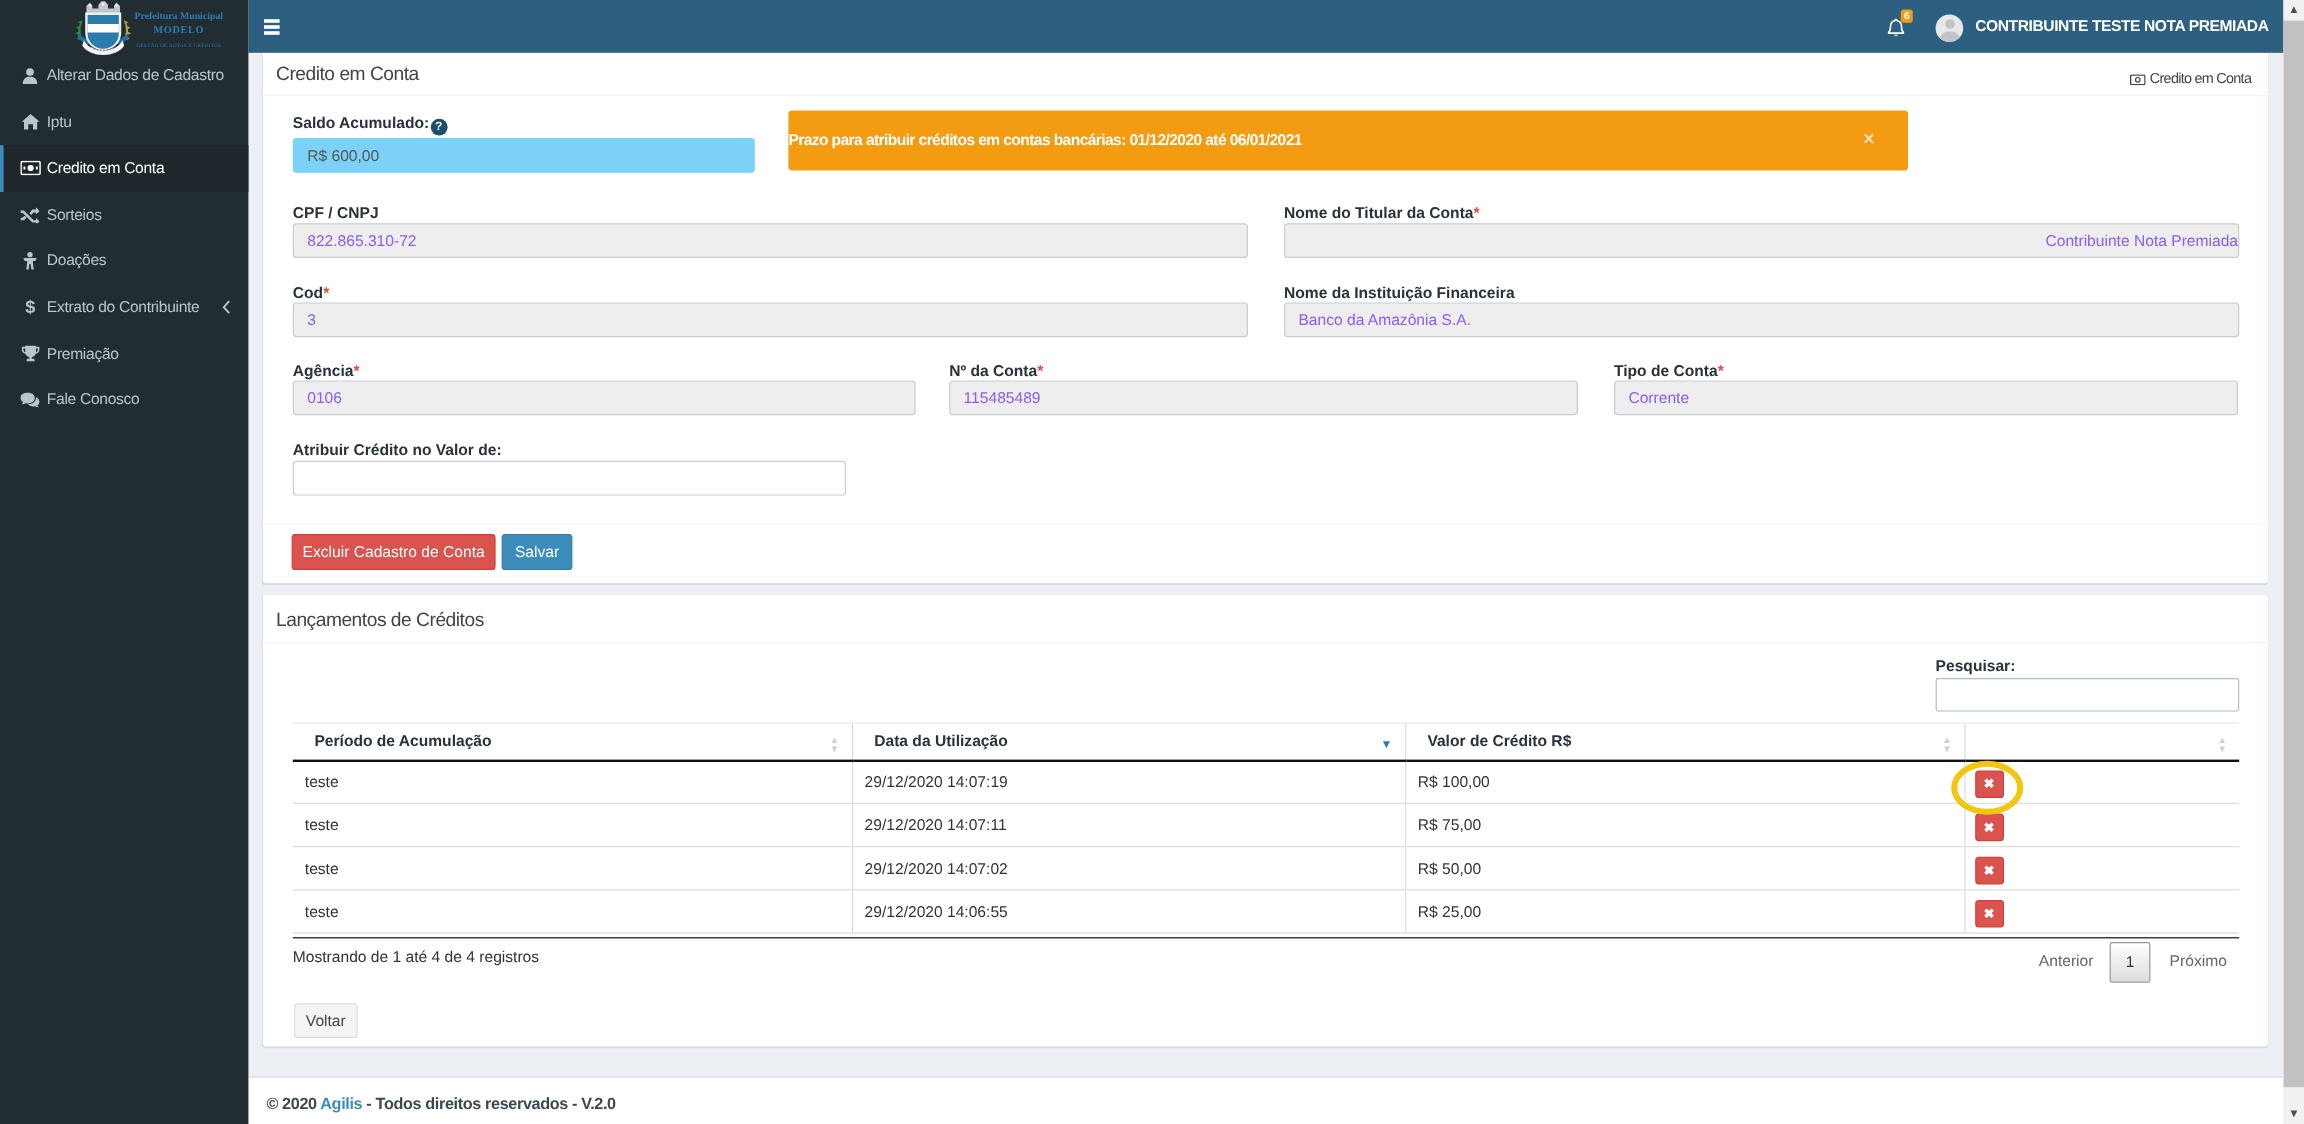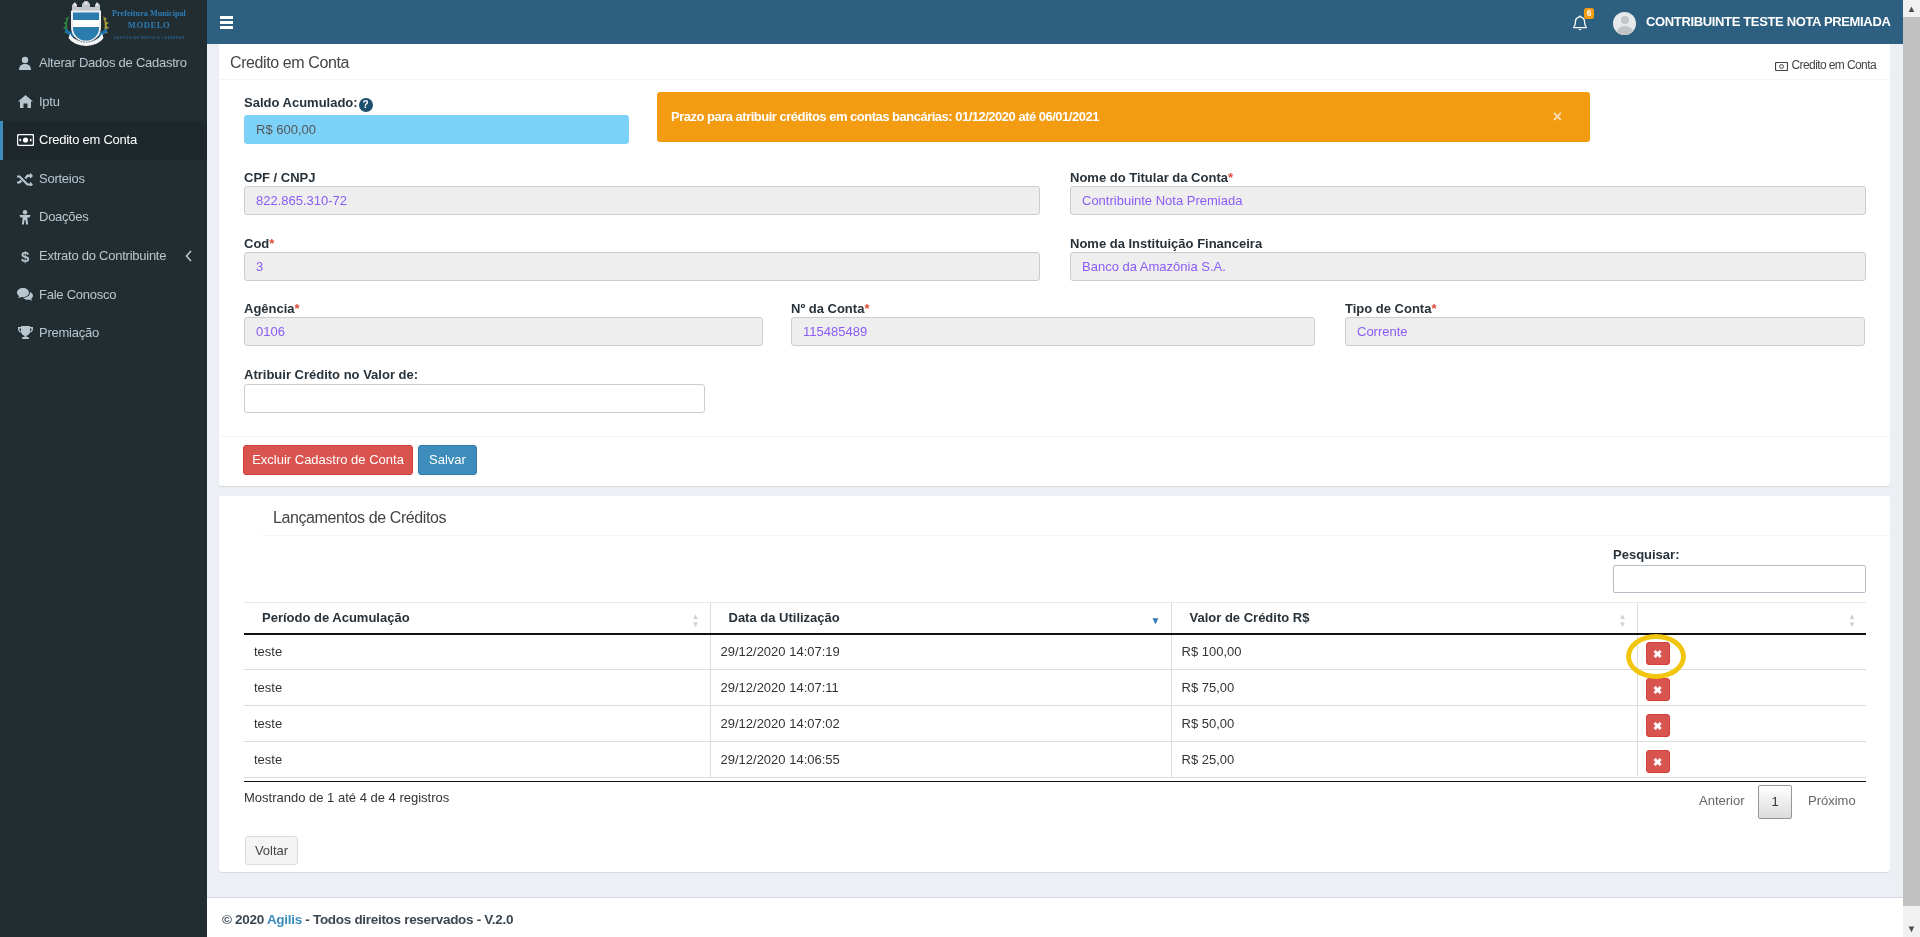--- a/index.html
+++ b/index.html
@@ -32,34 +32,34 @@
 .scrollbar { position:absolute; right:0; top:0; width:17px; height:937px; background:#f1f1f1; z-index:6; }
 .sb-thumb { position:absolute; left:0; top:17px; width:17px; height:889px; background:#c1c1c1; }
 .sb-btn { position:absolute; left:0; width:17px; height:17px; background:#f1f1f1; color:#4e4e4e; font-size:9.5px; text-align:center; line-height:17px; }
 .sb-up { top:0; }
 .sb-down { bottom:0; }
 
 
 .content { position:absolute; left:207px; top:44px; width:1696px; height:853px; background:#ecf0f5; }
 .box { position:relative; background:#fff; border-radius:3px; box-shadow:0 1px 1px rgba(0,0,0,0.1); }
 .box1 { margin:0 13px 0 12px; height:442px; }
-.box2 { margin:10px 13px 0 12px; height:376px;padding-left:43px; }
+.box2 { margin:10px 13px 0 12px; height:376px; }
 .box-header { height:36px; line-height:38px; padding-left:11px; font-size:16px; letter-spacing:-0.4px; color:#444; border-bottom:1px solid #f4f4f4; }
 .box2 .box-header { height:40px; line-height:43px; }
 .breadcrumb { position:absolute; right:14px; top:14px; font-size:12px; letter-spacing:-0.6px; color:#444; }
 .breadcrumb svg { vertical-align:-2px; margin-right:4px; }
 
 
 .lbl { position:absolute; font-weight:bold; font-size:13px; color:#28323a; }
 .lbl .req { color:#dd4b39; }
 .inp { position:absolute; border:1px solid #ccc; border-radius:3px; background:#eee; color:#8b5cf6; font-size:13px; line-height:27px; padding-left:11px; height:29px; white-space:nowrap; }
 .inp.white { background:#fff; }
 .inp.blue { background:#7cd1f8; border-color:#7cd1f8; color:#555; }
 .helpq { display:inline-block; width:14px; height:14px; border-radius:50%; background:#1d4e6e; color:#fff; font-size:10px; line-height:14px; text-align:center; vertical-align:-1px; margin-left:1px; font-weight:bold; }
-.alertbar { position:absolute; left:438px; top:48px; width:933px; height:50px; background:#f39c12; border-radius:3px; color:#fff; font-weight:bold; font-size:13px; letter-spacing:-0.5px; line-height:50px; padding-left:14px; }
+.alertbar { position:absolute; left:438px; top:48px; width:933px; height:50px; background:#f39c12; border-radius:3px; color:#fff; font-weight:bold; font-size:13px; letter-spacing:-0.5px; line-height:50px; }
 .alertbar .x { position:absolute; right:28px; top:0; color:#fadfb5; font-weight:bold; font-size:16px; letter-spacing:0; }
 .btnrow-border { position:absolute; left:0; right:0; top:392px; border-top:1px solid #f4f4f4; }
 .btn { position:absolute; border-radius:3px; font-size:13px; color:#fff; text-align:center; height:30px; line-height:28px; }
 .btn-red { left:24px; top:401px; width:170px; background:#d9534f; border:1px solid #d43f3a; }
 .btn-blue { left:199px; top:401px; width:59px; background:#3c8dbc; border:1px solid #367fa9; }
 .btn-default { background:#f4f4f4; border:1px solid #ddd; color:#444; }
 
 
 .dt-search-lbl { position:absolute; left:1394px; top:51px; font-weight:bold; color:#28323a; }
 .dt-search { position:absolute; left:1394px; top:69px; width:253px; height:28px; border:1px solid #b4bdc6; border-radius:2px; background:#fff; }
@@ -168,34 +168,34 @@
         <span class="mi">
           <span style="font-size:15px; font-weight:bold; color:#b8c7ce;">$</span>
         </span>
         <span class="mt">Extrato do Contribuinte</span>
         <span class="chev"><svg width="7" height="12" viewBox="0 0 7 12">
             <path d="M6 1 L1.5 6 L6 11" fill="none" stroke="#b8c7ce" stroke-width="1.6"></path>
           </svg></span>
       </div>
     <div class="menu-item">
         <span class="mi">
+          <svg width="15" height="14" viewBox="0 0 15 14">
+            <path d="M3 0 h9 v1 h3 v2 c0 2-1.5 3.5-3.2 3.8 A4.5 4.5 0 0 1 8.5 9.8 V11 h2 l0.5 2 h-7 l0.5-2 h2 V9.8 A4.5 4.5 0 0 1 3.2 6.8 C1.5 6.5 0 5 0 3 V1 h3 Z M1.5 2.5 v0.7 c0 1.2 0.7 2 1.5 2.3 V2.5 Z M13.5 2.5 h-1.5 v3 c0.8-0.3 1.5-1.1 1.5-2.3 Z" fill="#b8c7ce"></path>
+          </svg>
+        </span>
+        <span class="mt">Premiação</span>
+      </div>
+    <div class="menu-item">
+        <span class="mi">
           <svg width="16" height="13" viewBox="0 0 16 13">
             <path d="M6 0 C2.7 0 0 2 0 4.5 C0 6 0.9 7.3 2.3 8.1 C2.1 8.9 1.6 9.6 1 10 C2.2 10 3.3 9.6 4.1 9 C4.7 9.1 5.3 9.2 6 9.2 C9.3 9.2 12 7.2 12 4.6 C12 2 9.3 0 6 0 Z" fill="#b8c7ce"></path>
             <path d="M13 4 C14.8 4.8 16 6.2 16 7.8 C16 9 15.3 10 14.2 10.7 C14.4 11.4 14.8 12 15.3 12.4 C14.2 12.4 13.2 12 12.5 11.5 C11.9 11.6 11.4 11.7 10.8 11.7 C8.9 11.7 7.2 11 6.2 9.9 C9.9 9.8 13 7.5 13 4.6 Z" fill="#b8c7ce"></path>
           </svg>
         </span>
         <span class="mt">Fale Conosco</span>
-      </div>
-    <div class="menu-item">
-        <span class="mi">
-          <svg width="15" height="14" viewBox="0 0 15 14">
-            <path d="M3 0 h9 v1 h3 v2 c0 2-1.5 3.5-3.2 3.8 A4.5 4.5 0 0 1 8.5 9.8 V11 h2 l0.5 2 h-7 l0.5-2 h2 V9.8 A4.5 4.5 0 0 1 3.2 6.8 C1.5 6.5 0 5 0 3 V1 h3 Z M1.5 2.5 v0.7 c0 1.2 0.7 2 1.5 2.3 V2.5 Z M13.5 2.5 h-1.5 v3 c0.8-0.3 1.5-1.1 1.5-2.3 Z" fill="#b8c7ce"></path>
-          </svg>
-        </span>
-        <span class="mt">Premiação</span>
       </div>
   </div>
 </div>
 
 <div class="navbar">
   <div class="hamb">
       <span></span>
       <span></span>
       <span></span>
     </div>
@@ -216,21 +216,21 @@
           <circle cx="6.5" cy="4.5" r="1.9" fill="none" stroke="#444" stroke-width="1"></circle>
         </svg>Credito em Conta</div>
 
     <div class="lbl" style="left:25px; top:51px;">Saldo Acumulado:<span class="helpq">?</span></div>
     <div class="inp blue" style="left:25px; top:71px; width:385px;">R$ 600,00</div>
     <div class="alertbar">Prazo para atribuir créditos em contas bancárias: 01/12/2020 até 06/01/2021<span class="x">×</span></div>
 
     <div class="lbl" style="left:25px; top:126px;">CPF / CNPJ</div>
     <div class="inp" style="left:25px; top:142px; width:796px;">822.865.310-72</div>
     <div class="lbl" style="left:851px; top:126px;">Nome do Titular da Conta<span class="req">*</span></div>
-    <div class="inp" style="left:851px; top:142px; width:796px;">Contribuinte Nota Premiada</div>
+    <div class="inp" style="left:851px; top:142px; width:796px;text-align:right;">Contribuinte Nota Premiada</div>
 
     <div class="lbl" style="left:25px; top:192px;">Cod<span class="req">*</span></div>
     <div class="inp" style="left:25px; top:208px; width:796px;">3</div>
     <div class="lbl" style="left:851px; top:192px;">Nome da Instituição Financeira</div>
     <div class="inp" style="left:851px; top:208px; width:796px;">Banco da Amazônia S.A.</div>
 
     <div class="lbl" style="left:25px; top:257px;">Agência<span class="req">*</span></div>
     <div class="inp" style="left:25px; top:273px; width:519px;">0106</div>
     <div class="lbl" style="left:572px; top:257px;">Nº da Conta<span class="req">*</span></div>
     <div class="inp" style="left:572px; top:273px; width:524px;">115485489</div>

